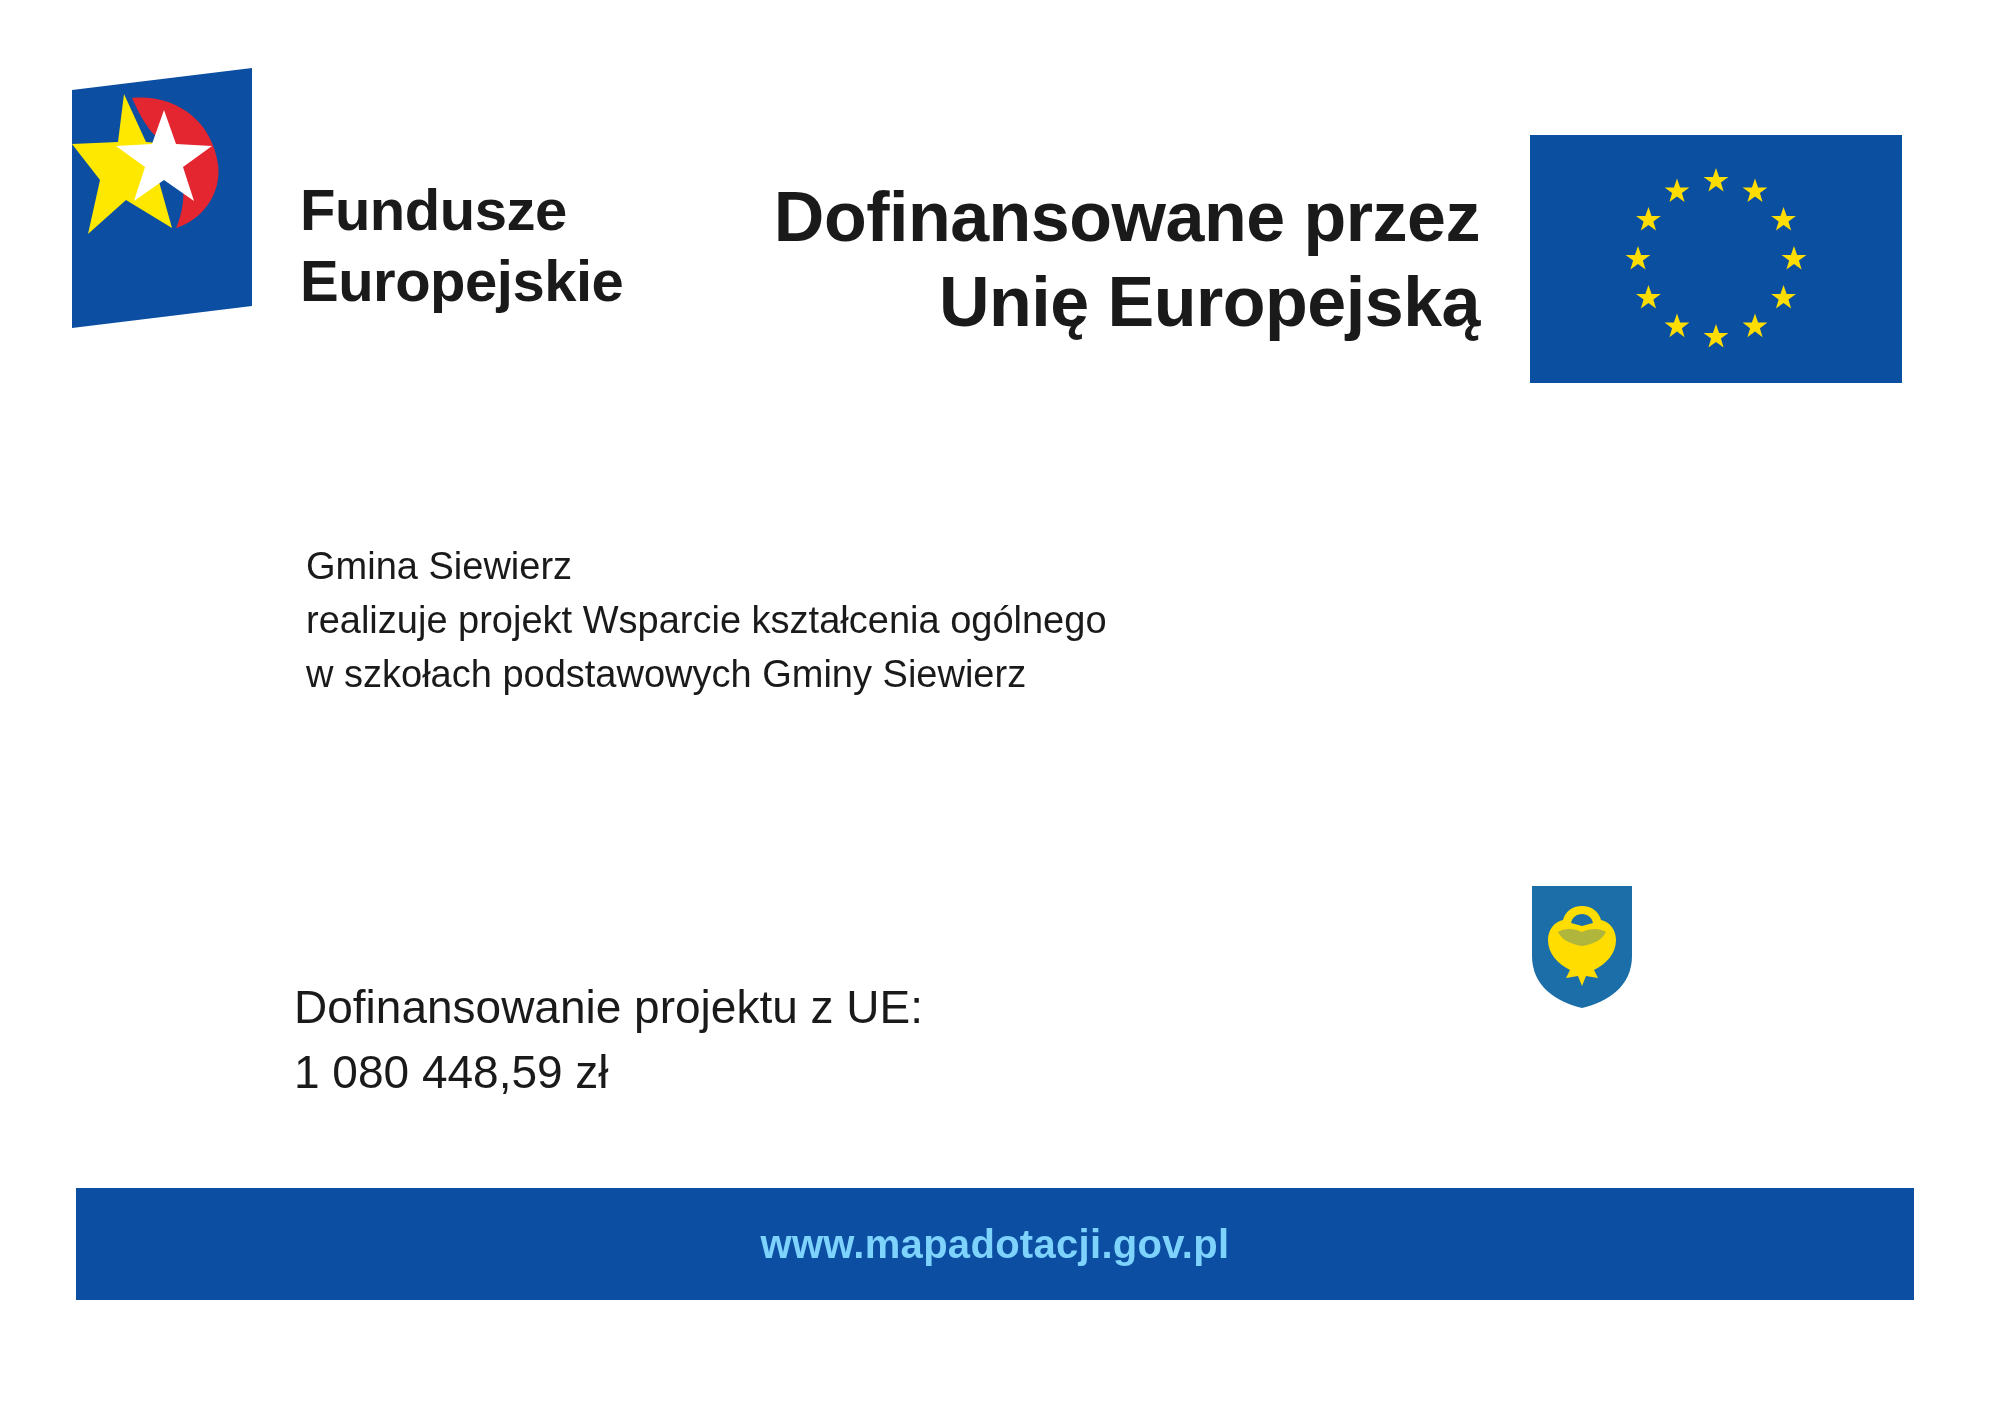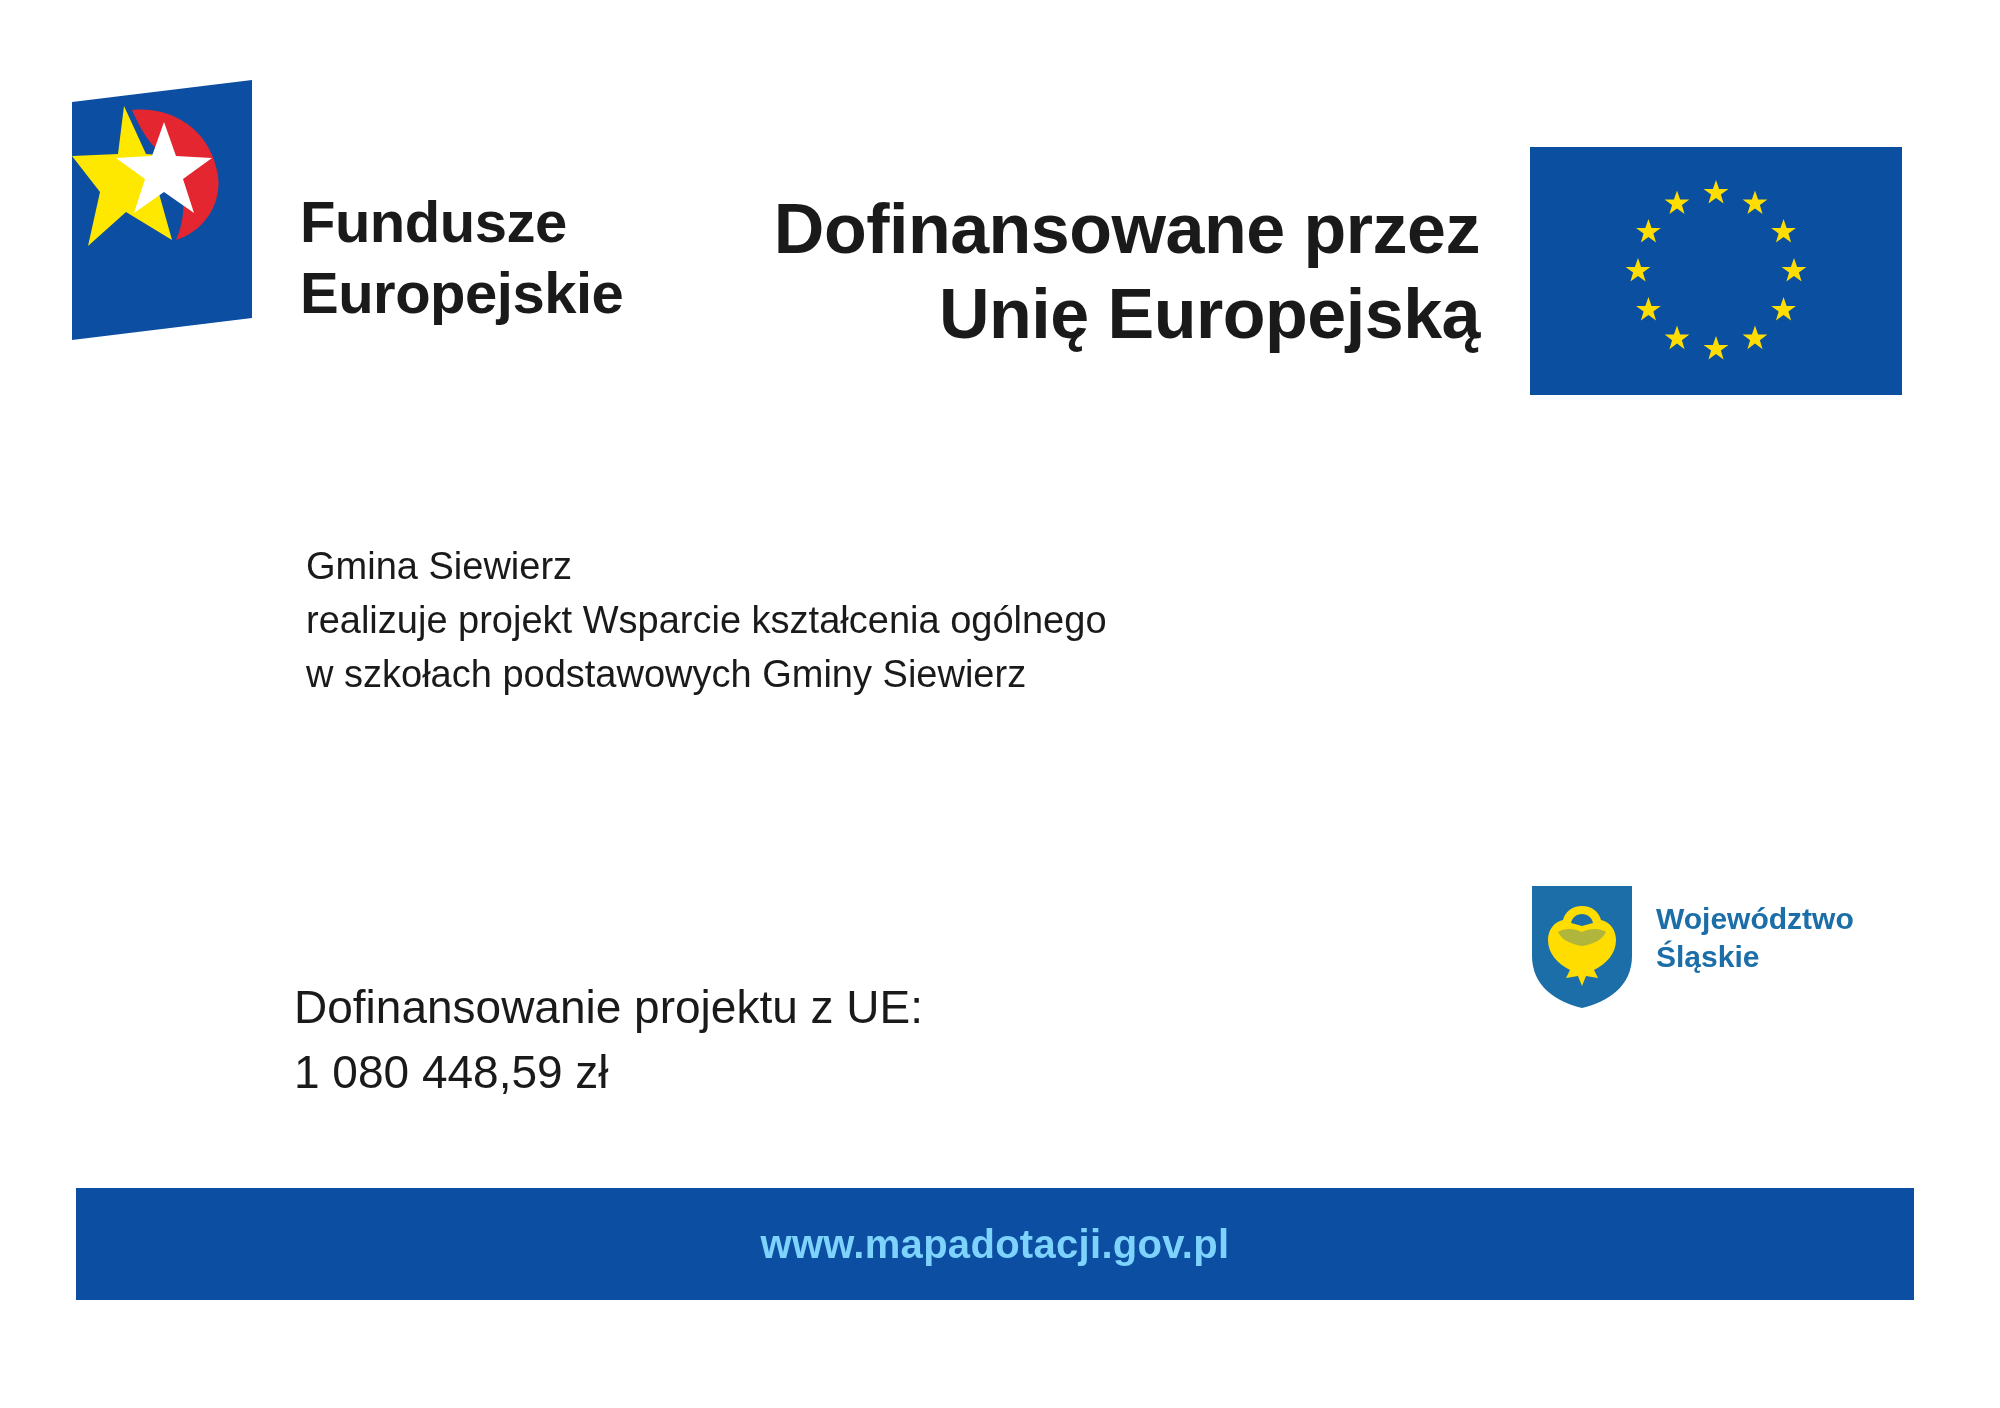--- a/index.html
+++ b/index.html
@@ -22,21 +22,21 @@
     top: 0;
     width: 2000px;
     height: 1408px;
     background: #ffffff;
   }
 
   
   .logo-row {
     position: absolute;
     left: 0;
-    top: 12px;
+    top: 0;
     width: 1687px;
     height: 420px;
     padding-left: 8px;
   }
 
   .fe-logo {
     position: absolute;
     left: 72px;
     top: 68px;
     width: 180px;
@@ -228,21 +228,19 @@
   <div class="voivodeship">
     <div class="crest">
       <svg viewBox="0 0 108 128" width="108" height="128" xmlns="http://www.w3.org/2000/svg">
         <path d="M4 4 H104 V74 C104 104 80 120 54 126 C28 120 4 104 4 74 Z" fill="#1b6ea8"></path>
         <path d="M54 24 C44 24 37 30 35 38 C26 40 20 48 20 58 C20 72 30 82 42 88 L38 96 L50 94 L54 104 L58 94 L70 96 L66 88 C78 82 88 72 88 58 C88 48 82 40 73 38 C71 30 64 24 54 24 Z" fill="#ffdd00"></path>
         <path d="M54 32 C48 32 44 36 43 41 L54 44 L65 41 C64 36 60 32 54 32 Z" fill="#1b6ea8"></path>
         <path d="M30 50 C36 46 46 46 54 50 C62 46 72 46 78 50 C74 58 66 62 54 64 C42 62 34 58 30 50 Z" fill="#1b6ea8" opacity="0.35"></path>
         <circle cx="48" cy="38" r="2.6" fill="#1b6ea8"></circle>
       </svg>
     </div>
-    <div class="voivodeship-label">Województwo
-Śląskie</div>
   </div>
 
   <div class="footer-bar">
     <div class="footer-url">www.mapadotacji.gov.pl</div>
   </div>
 
 </div>
 
 </body></html>

